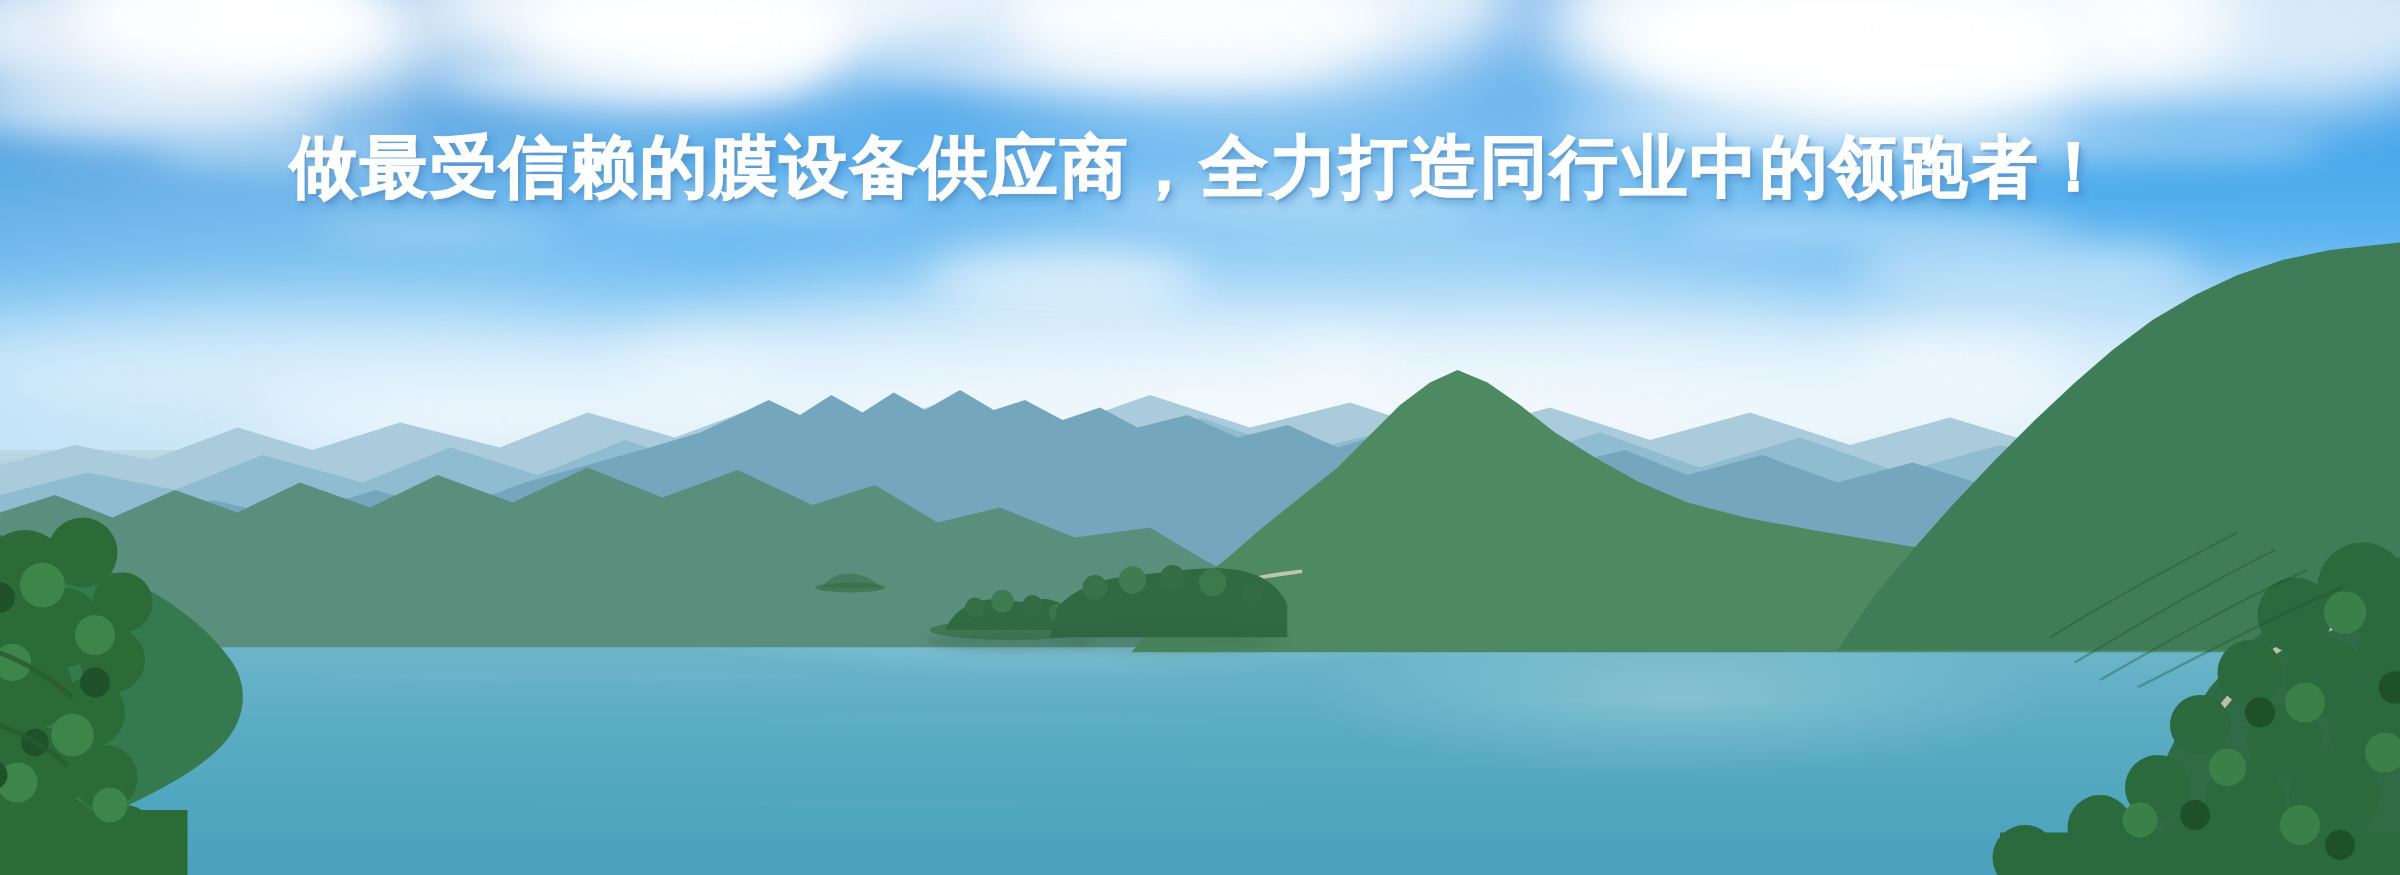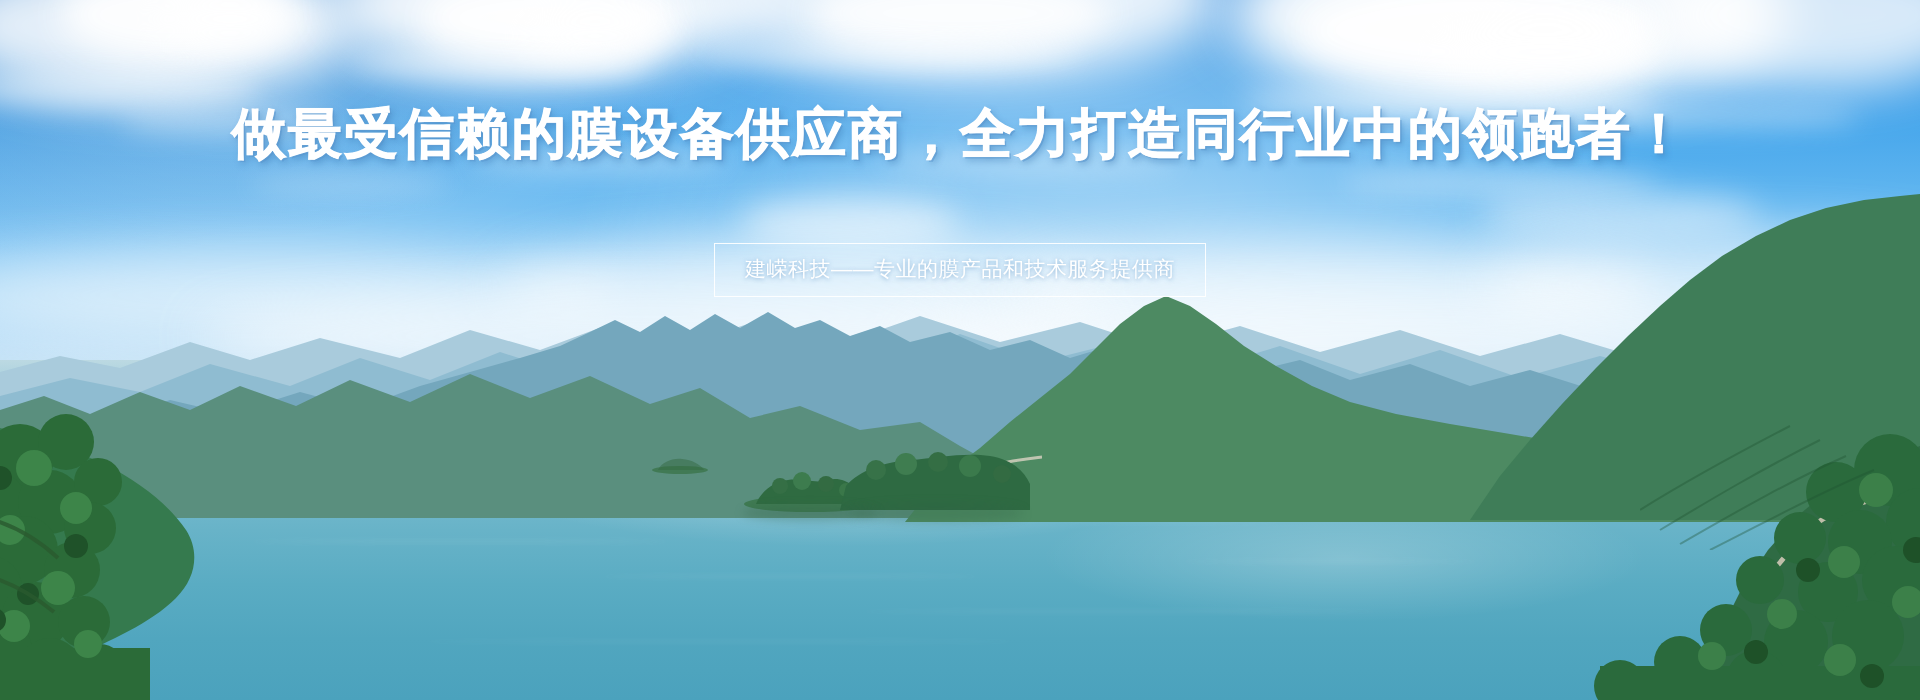--- a/index.html
+++ b/index.html
@@ -365,16 +365,15 @@
         <path d="M20,200 C70,170 120,140 180,110"></path>
         <path d="M40,214 C96,182 144,154 206,126"></path>
         <path d="M70,220 C126,192 176,164 234,140"></path>
         <path d="M0,180 C48,150 96,124 150,96"></path>
       </g>
     </svg>
   </div>
 
   <div class="copy">
     <div class="headline">做最受信赖的膜设备供应商，全力打造同行业中的领跑者！</div>
-    <div class="tagbox">建嵘科技——专业的膜产品和技术服务提供商</div>
   </div>
 
 </div>
 
 </body></html>

